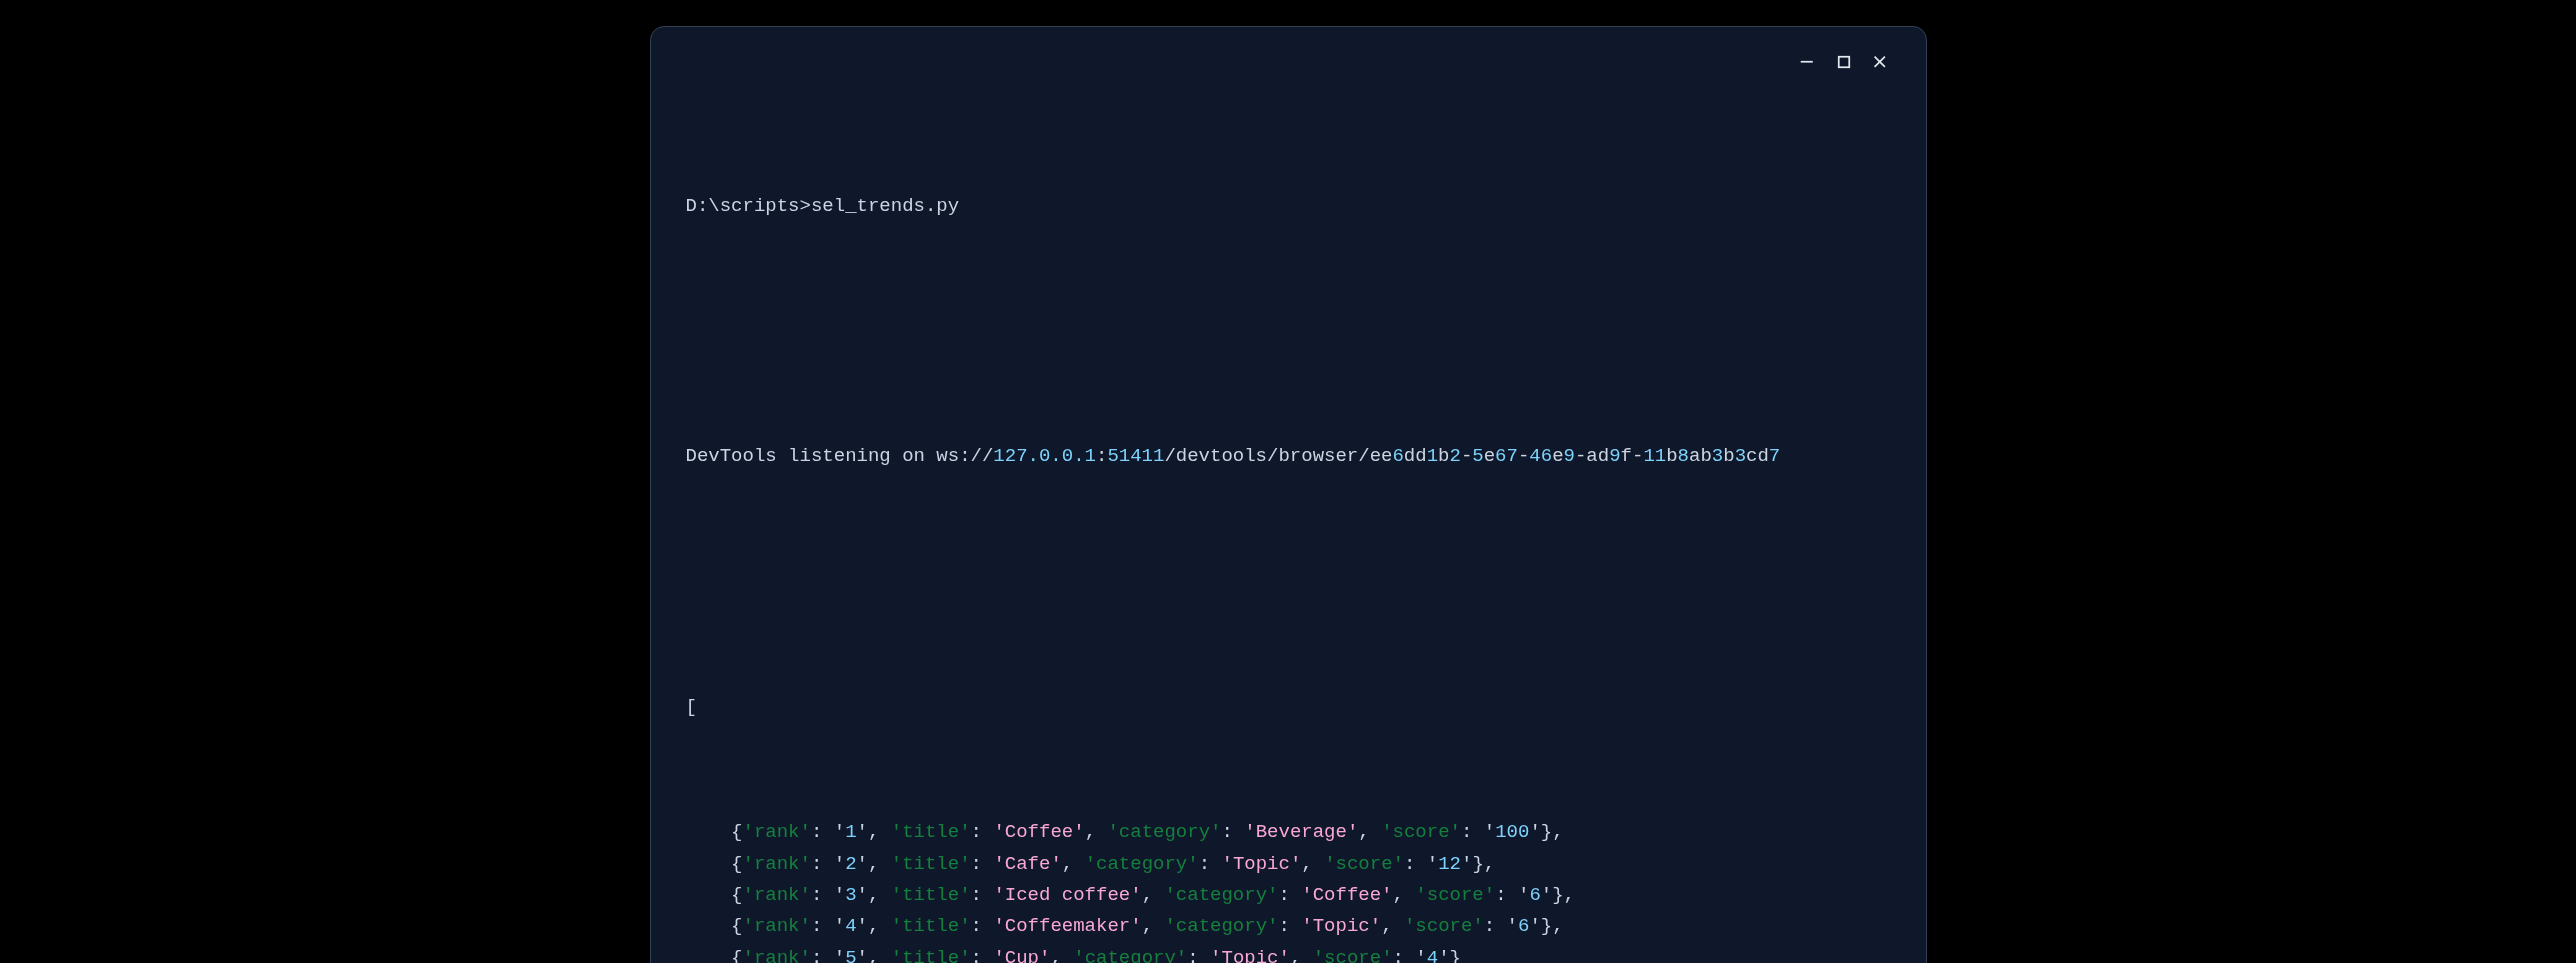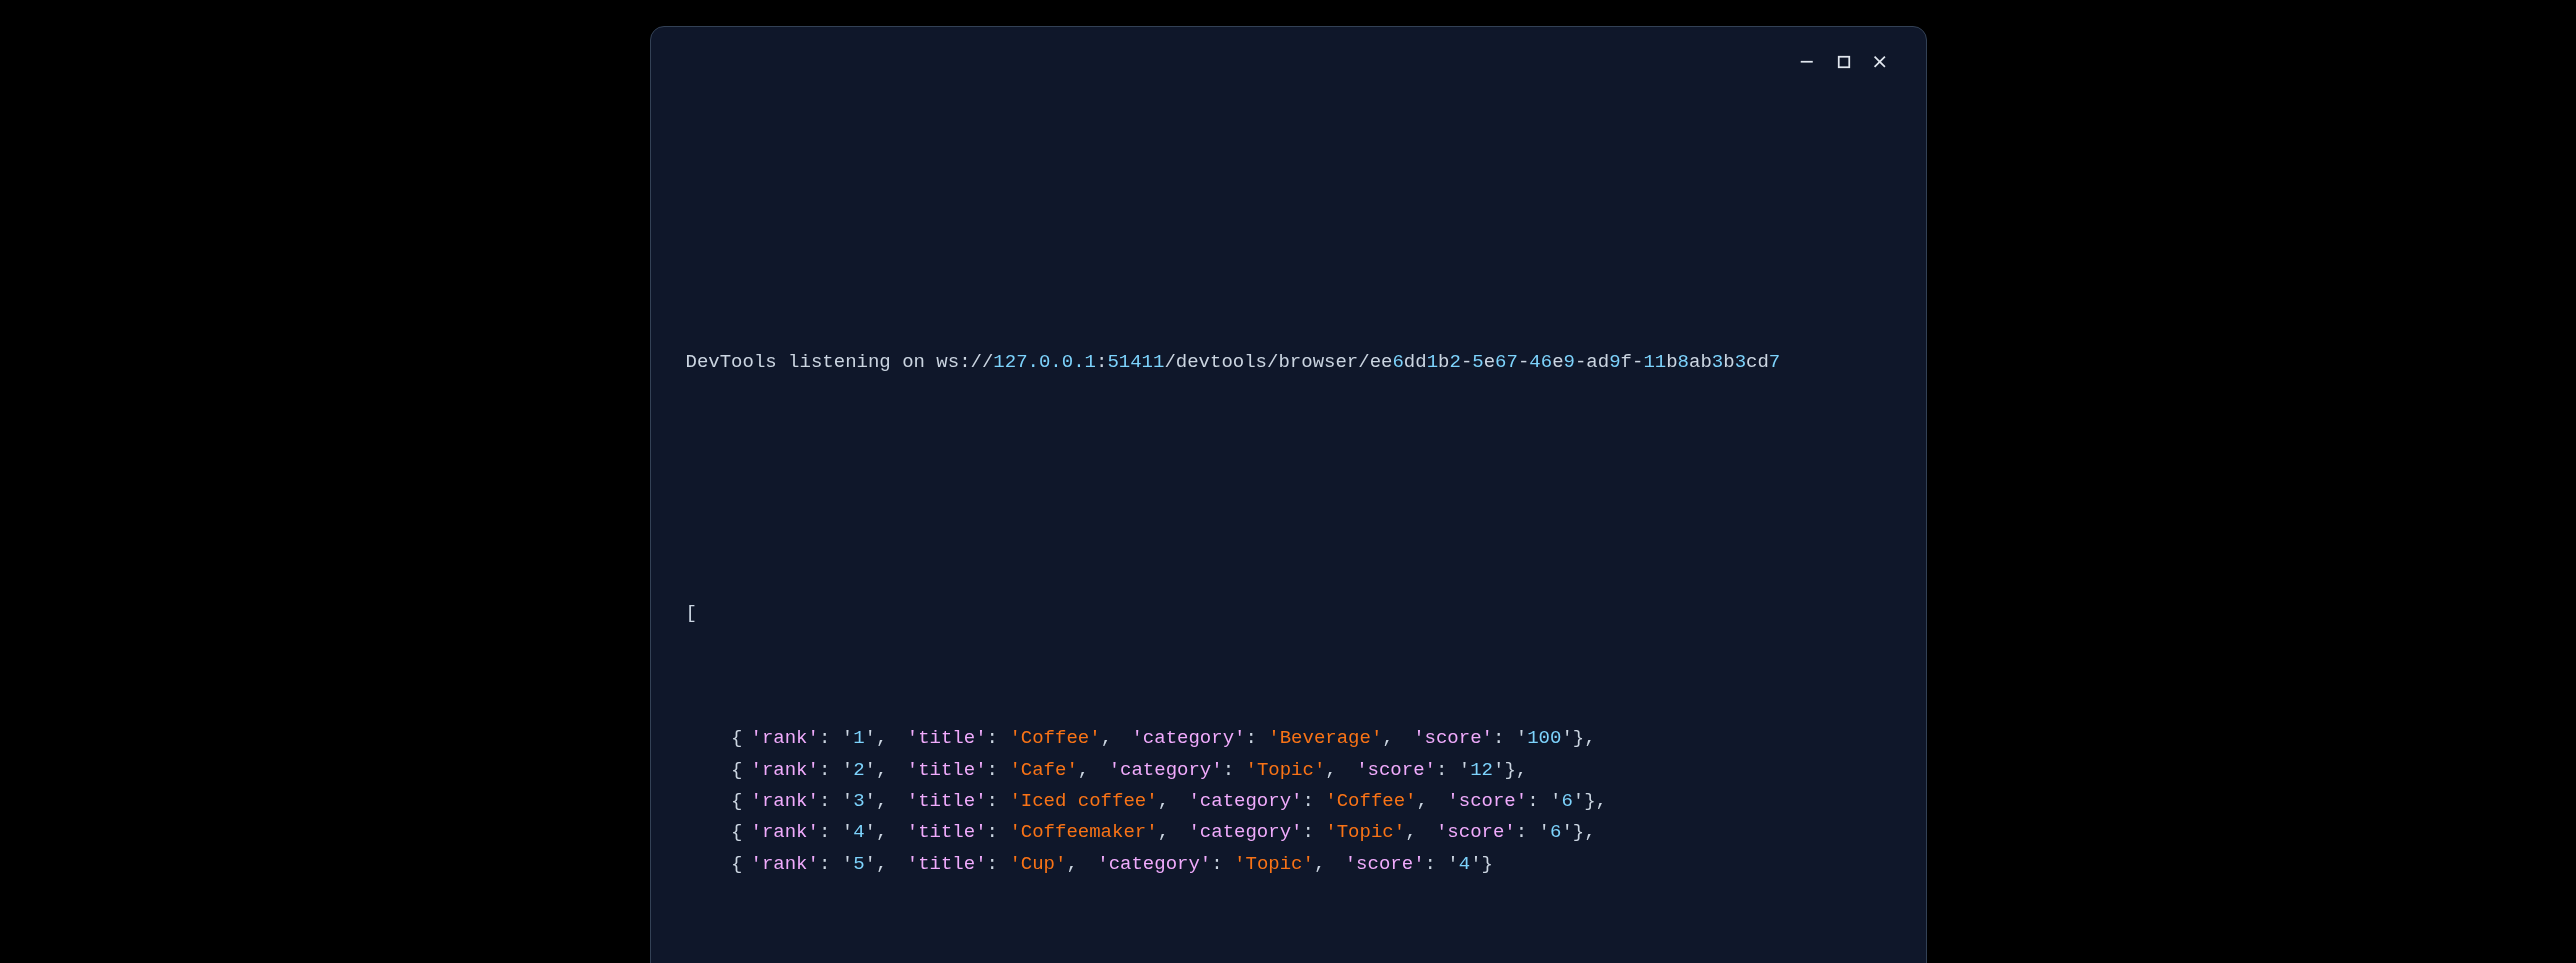--- a/index.html
+++ b/index.html
@@ -48,22 +48,22 @@
   .win-btn svg {
     display: block;
   }
   .content {
     white-space: pre;
   }
   .row {
     display: block;
   }
   .num { color: #7dd3fc; }
-  .str { color: #f97316; }
-  .key { color: #f0abfc; margin-left: 8px; }
+  .str { color: #f9a8d4; }
+  .key { color: #15803d; }
   .blank { height: 1.65em; }
   .indent { display:inline-block; width: 4ch; }
 </style>
 </head>
 <body>
 
 <div class="terminal">
 
   <div class="titlebar">
     <div class="win-btn" title="Minimize">
@@ -79,20 +79,21 @@
     <div class="win-btn" title="Close">
       <svg width="15.5" height="15.5" viewBox="0 0 18 18">
         <line x1="3" y1="3" x2="15" y2="15" stroke="currentColor" stroke-width="2"></line>
         <line x1="15" y1="3" x2="3" y2="15" stroke="currentColor" stroke-width="2"></line>
       </svg>
     </div>
   </div>
 
   <div class="content">
 
+    <div class="row"><span>D:\scripts&gt;</span><span>sel_trends.py</span></div>
 
     <div class="blank"></div>
 
     <div class="row"><span>DevTools listening on ws:</span><span>//</span><span class="num">127.0.0.1</span><span>:</span><span class="num">51411</span><span>/devtools/browser/ee</span><span id="guid"><span class="num">6</span><span>dd</span><span class="num">1</span><span>b</span><span class="num">2</span><span>-</span><span class="num">5</span><span>e</span><span class="num">67</span><span>-</span><span class="num">46</span><span>e</span><span class="num">9</span><span>-ad</span><span class="num">9</span><span>f-</span><span class="num">11</span><span>b</span><span class="num">8</span><span>ab</span><span class="num">3</span><span>b</span><span class="num">3</span><span>cd</span><span class="num">7</span></span></div>
 
     <div class="blank"></div>
 
     <div class="row">[</div>
 
     <div id="rows"><div class="row"><span class="indent"></span><span>{</span><span class="key">'rank'</span><span>: '</span><span class="num">1</span><span>', </span><span class="key">'title'</span><span>: </span><span class="str">'Coffee'</span><span>, </span><span class="key">'category'</span><span>: </span><span class="str">'Beverage'</span><span>, </span><span class="key">'score'</span><span>: '</span><span class="num">100</span><span>'}</span><span>,</span></div><div class="row"><span class="indent"></span><span>{</span><span class="key">'rank'</span><span>: '</span><span class="num">2</span><span>', </span><span class="key">'title'</span><span>: </span><span class="str">'Cafe'</span><span>, </span><span class="key">'category'</span><span>: </span><span class="str">'Topic'</span><span>, </span><span class="key">'score'</span><span>: '</span><span class="num">12</span><span>'}</span><span>,</span></div><div class="row"><span class="indent"></span><span>{</span><span class="key">'rank'</span><span>: '</span><span class="num">3</span><span>', </span><span class="key">'title'</span><span>: </span><span class="str">'Iced coffee'</span><span>, </span><span class="key">'category'</span><span>: </span><span class="str">'Coffee'</span><span>, </span><span class="key">'score'</span><span>: '</span><span class="num">6</span><span>'}</span><span>,</span></div><div class="row"><span class="indent"></span><span>{</span><span class="key">'rank'</span><span>: '</span><span class="num">4</span><span>', </span><span class="key">'title'</span><span>: </span><span class="str">'Coffeemaker'</span><span>, </span><span class="key">'category'</span><span>: </span><span class="str">'Topic'</span><span>, </span><span class="key">'score'</span><span>: '</span><span class="num">6</span><span>'}</span><span>,</span></div><div class="row"><span class="indent"></span><span>{</span><span class="key">'rank'</span><span>: '</span><span class="num">5</span><span>', </span><span class="key">'title'</span><span>: </span><span class="str">'Cup'</span><span>, </span><span class="key">'category'</span><span>: </span><span class="str">'Topic'</span><span>, </span><span class="key">'score'</span><span>: '</span><span class="num">4</span><span>'}</span></div></div>

